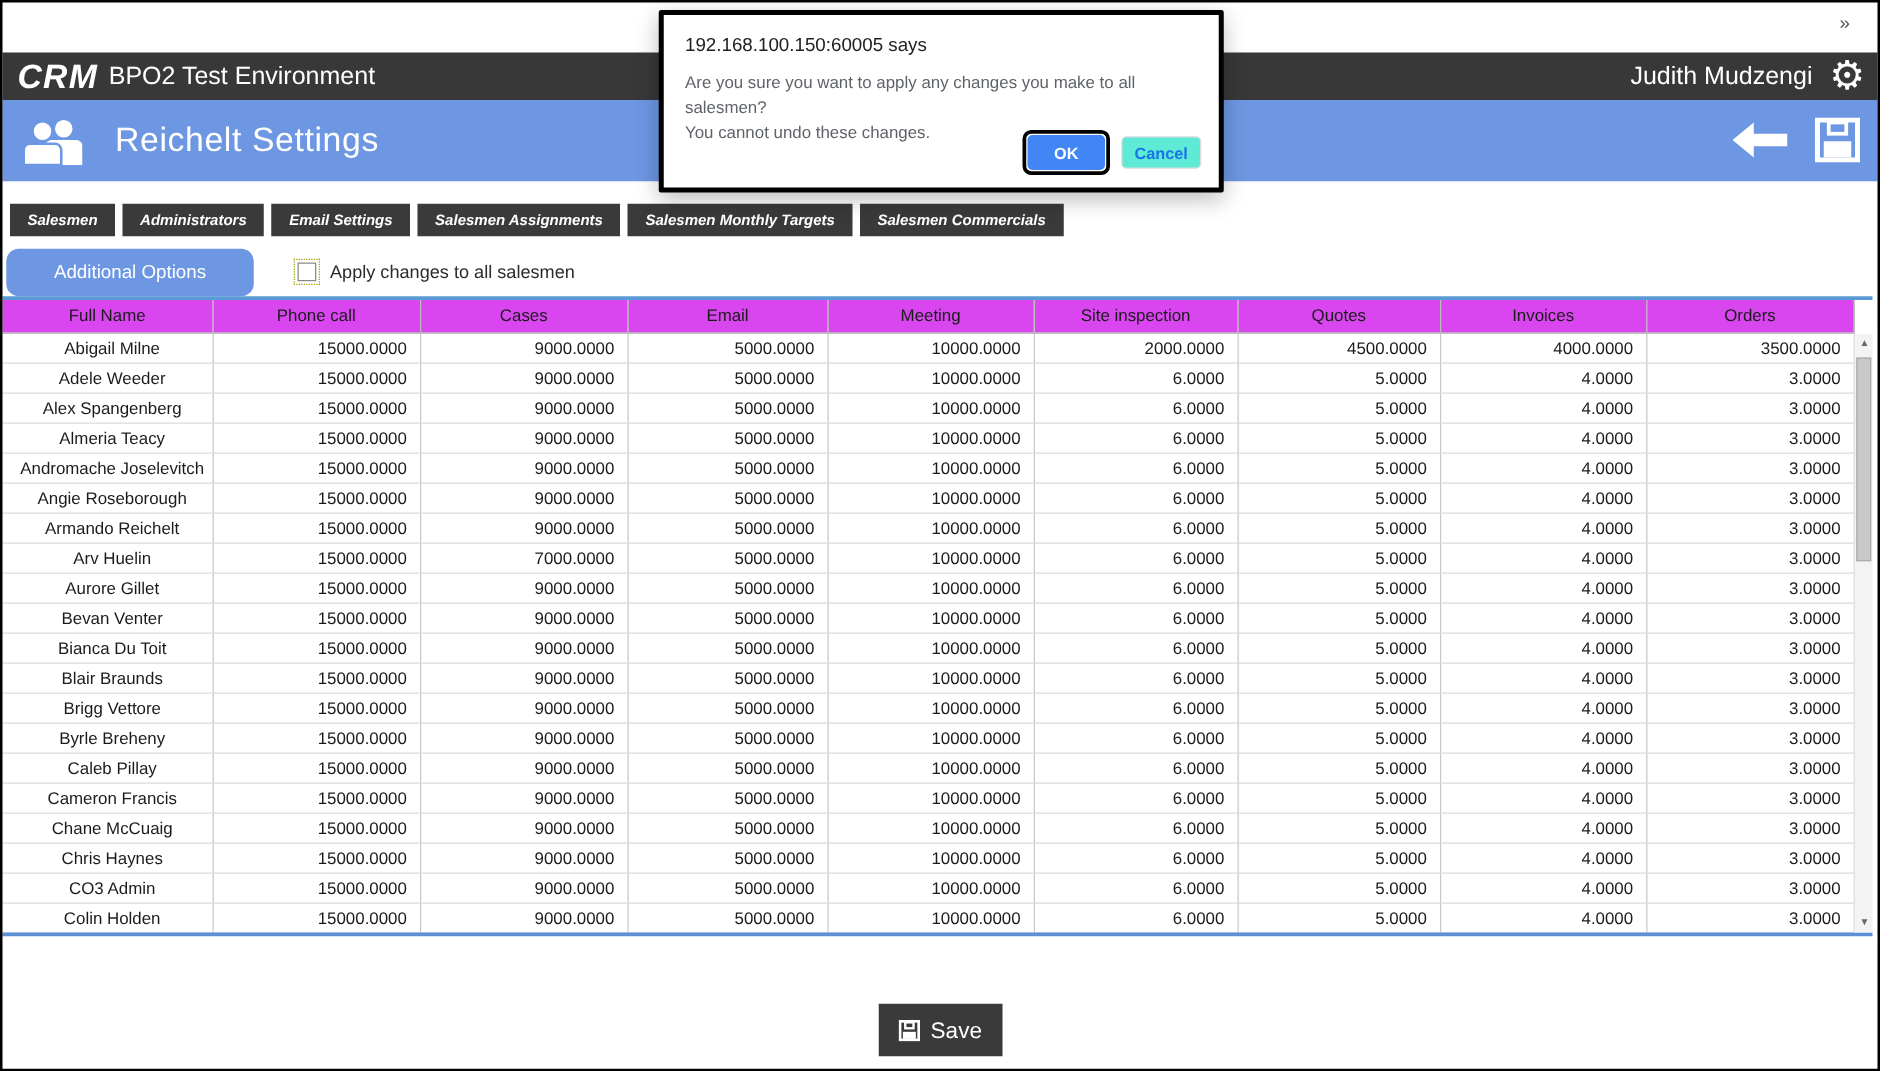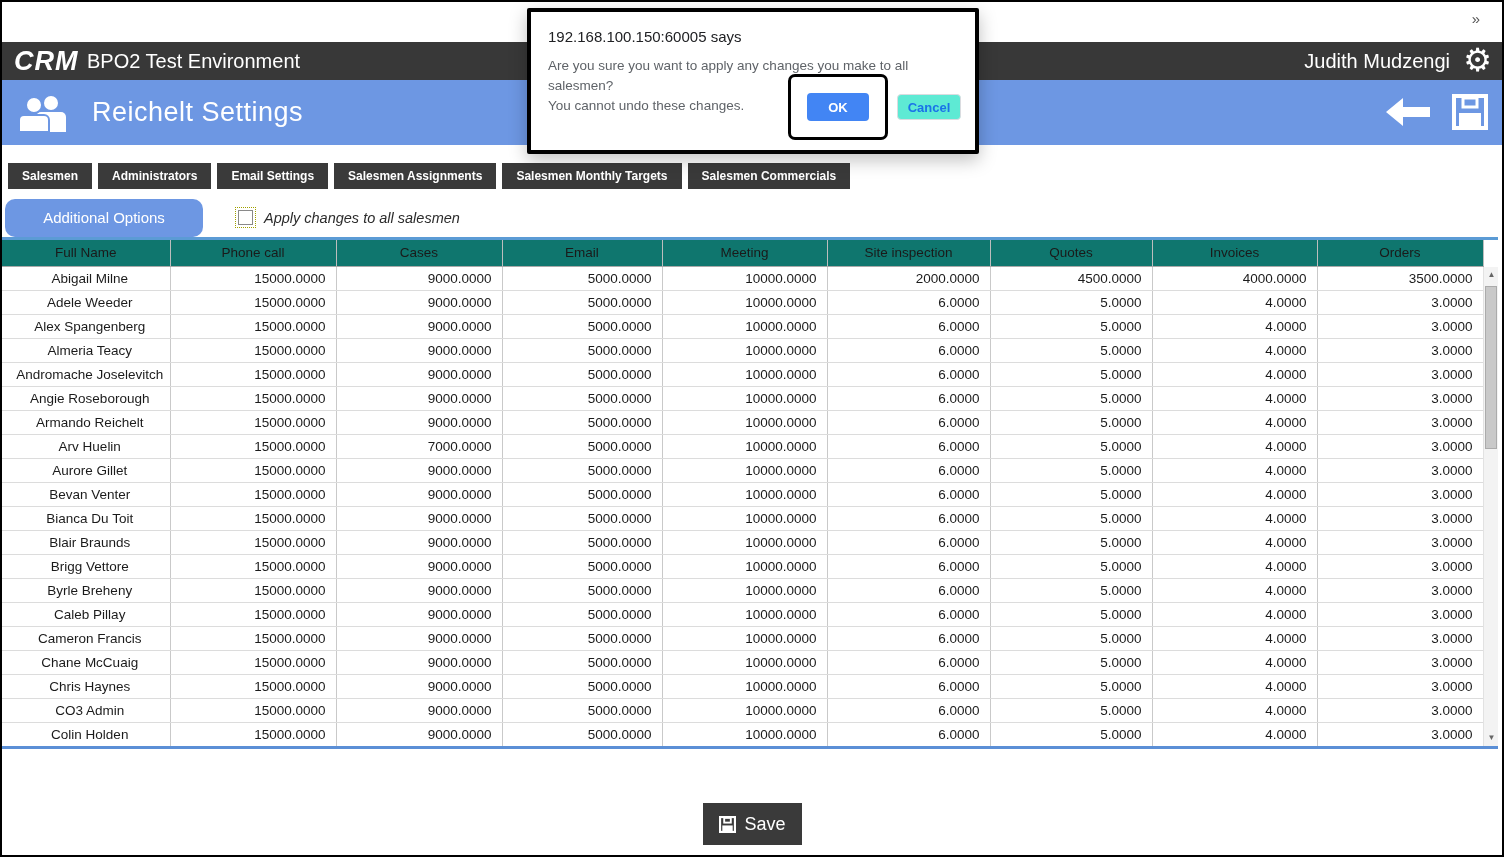--- a/index.html
+++ b/index.html
@@ -25,34 +25,34 @@
 
   
   .pagebar { position:absolute; left:2px; top:80px; right:2px; height:65px; background:#6d97e3; color:#fff; }
   .people-icon { position:absolute; left:18px; top:14px; }
   .page-title { position:absolute; left:90px; top:0; line-height:65px; font-size:27px; letter-spacing:0.5px; }
   .back-arrow { position:absolute; right:72px; top:18px; cursor:pointer; }
   .floppy-big { position:absolute; right:14px; top:14px; cursor:pointer; }
 
   
   .tab-strip { position:absolute; left:8px; top:163px; height:26px; display:flex; gap:6px; }
-  .tab { background:#3a3a3a; color:#fff; font-size:12px; font-weight:700; line-height:26px; padding:0 14px; cursor:pointer; white-space:nowrap; }
+  .tab { background:#3a3a3a; color:#fff; font-size:12px; font-weight:700; line-height:26px; padding:0 14px; cursor:pointer; white-space:nowrap;font-style:italic; }
 
   
   .options-row { position:absolute; left:2px; top:199px; right:2px; height:38px; background:#fff; }
   .options-tab { position:absolute; left:3px; top:0; width:198px; height:38px; background:#6d97e3; color:#fff; font-size:15px; text-align:center; line-height:38px;border-radius:10px; }
   .apply-checkbox { position:absolute; left:236px; top:11px; width:15px; height:15px; background:#fff; border:1px solid #8a8a8a; outline:1px dotted #a0a000; outline-offset:2px; cursor:pointer; }
-  .apply-label { position:absolute; left:262px; top:0; line-height:38px; font-size:14.5px; color:#2b2b2b; cursor:pointer;font-style:italic; }
+  .apply-label { position:absolute; left:262px; top:0; line-height:38px; font-size:14.5px; color:#2b2b2b; cursor:pointer; }
 
   
   .table-top-line { position:absolute; left:2px; top:237px; width:1496px; height:3px; background:#5b9bd5; }
   .table-bottom-line { position:absolute; left:2px; top:746px; width:1496px; height:3px; background:#5b8fd6; }
   table.grid { position:absolute; left:2px; top:240px; width:1481px; border-collapse:collapse; table-layout:fixed; }
   table.grid th { height:26px; font-size:13.5px; font-weight:400; color:#1a1a1a; text-align:center;
-    border-right:1px solid #bdbdbd; border-bottom:1px solid #a9a9a9; background:#0f766e; cursor:pointer; }
+    border-right:1px solid #bdbdbd; border-bottom:1px solid #a9a9a9; background:#d946ef; cursor:pointer; }
   table.grid td { height:24px; font-size:13.5px; color:#1b1b1b; background:#fff;
     border-right:1px solid #c9c9c9; border-bottom:1px solid #dcdcdc; white-space:nowrap; overflow:hidden; }
   td.name-cell { text-align:center; padding-left:8px; }
   td.num-cell  { text-align:right; padding-right:10px; }
 
   
   .vscroll { position:absolute; left:1483px; top:267px; width:15px; height:479px; background:#f3f3f3; border-left:1px solid #e2e2e2; }
   .vscroll .arrow { position:absolute; left:0; width:15px; height:16px; font-size:8px; color:#666; text-align:center; line-height:16px; cursor:pointer; }
   .vscroll .arrow.up { top:0; }
   .vscroll .arrow.down { bottom:0; }
@@ -61,21 +61,21 @@
   
   .save-button { position:absolute; left:703px; top:803px; width:99px; height:42px; background:#3a3a3a; color:#fff;
     display:flex; align-items:center; justify-content:center; gap:8px; font-size:18px; cursor:pointer; border:none; }
 
   
   .dialog { position:absolute; left:527px; top:8px; width:452px; height:146px; background:#fff; border:4px solid #000;
     border-radius:2px; z-index:40; box-shadow:0 6px 18px rgba(0,0,0,0.25); }
   .dialog-title { position:absolute; left:17px; top:16px; font-size:15px; color:#202124; }
   .dialog-body { position:absolute; left:17px; top:44px; width:410px; font-size:13.5px; color:#5f6368; line-height:20px; }
   .dialog-buttons { position:absolute; right:14px; bottom:10px; display:flex; align-items:center; gap:9px; }
-  .ok-ring { border:3px solid #000; border-radius:7px; padding:16px; }
+  .ok-ring { border:3px solid #000; border-radius:7px; padding:1px; }
   .ok-btn { width:62px; height:28px; background:#4285f4; color:#fff; border:none; border-radius:4px; font-size:13px; font-weight:700; font-family:"Liberation Sans",sans-serif; cursor:pointer; }
   .cancel-btn { width:64px; height:26px; background:#5eead4; color:#1a73e8; border:1px solid #dadce0; border-radius:4px; font-size:13px; font-weight:700; font-family:"Liberation Sans",sans-serif; cursor:pointer; }
 
   svg { display:block; }
 </style>
 </head>
 <body>
 
 <div class="top-strip">
   <span class="overflow-chevron">»</span>

